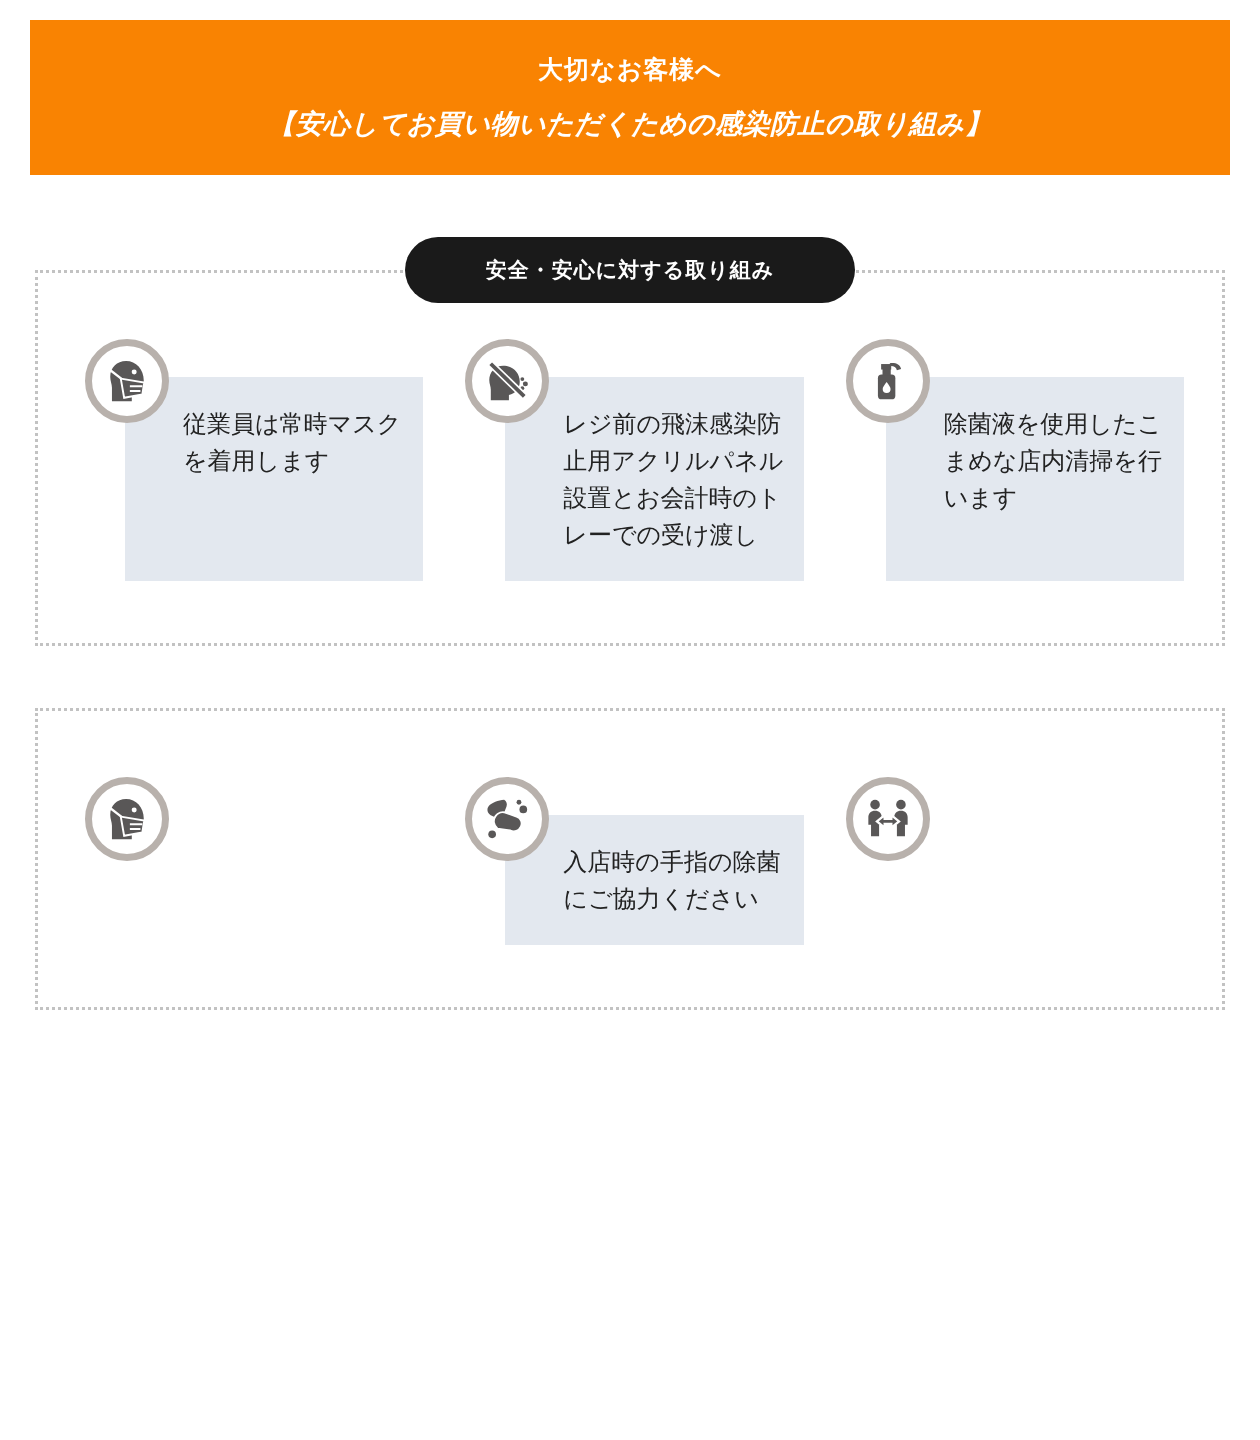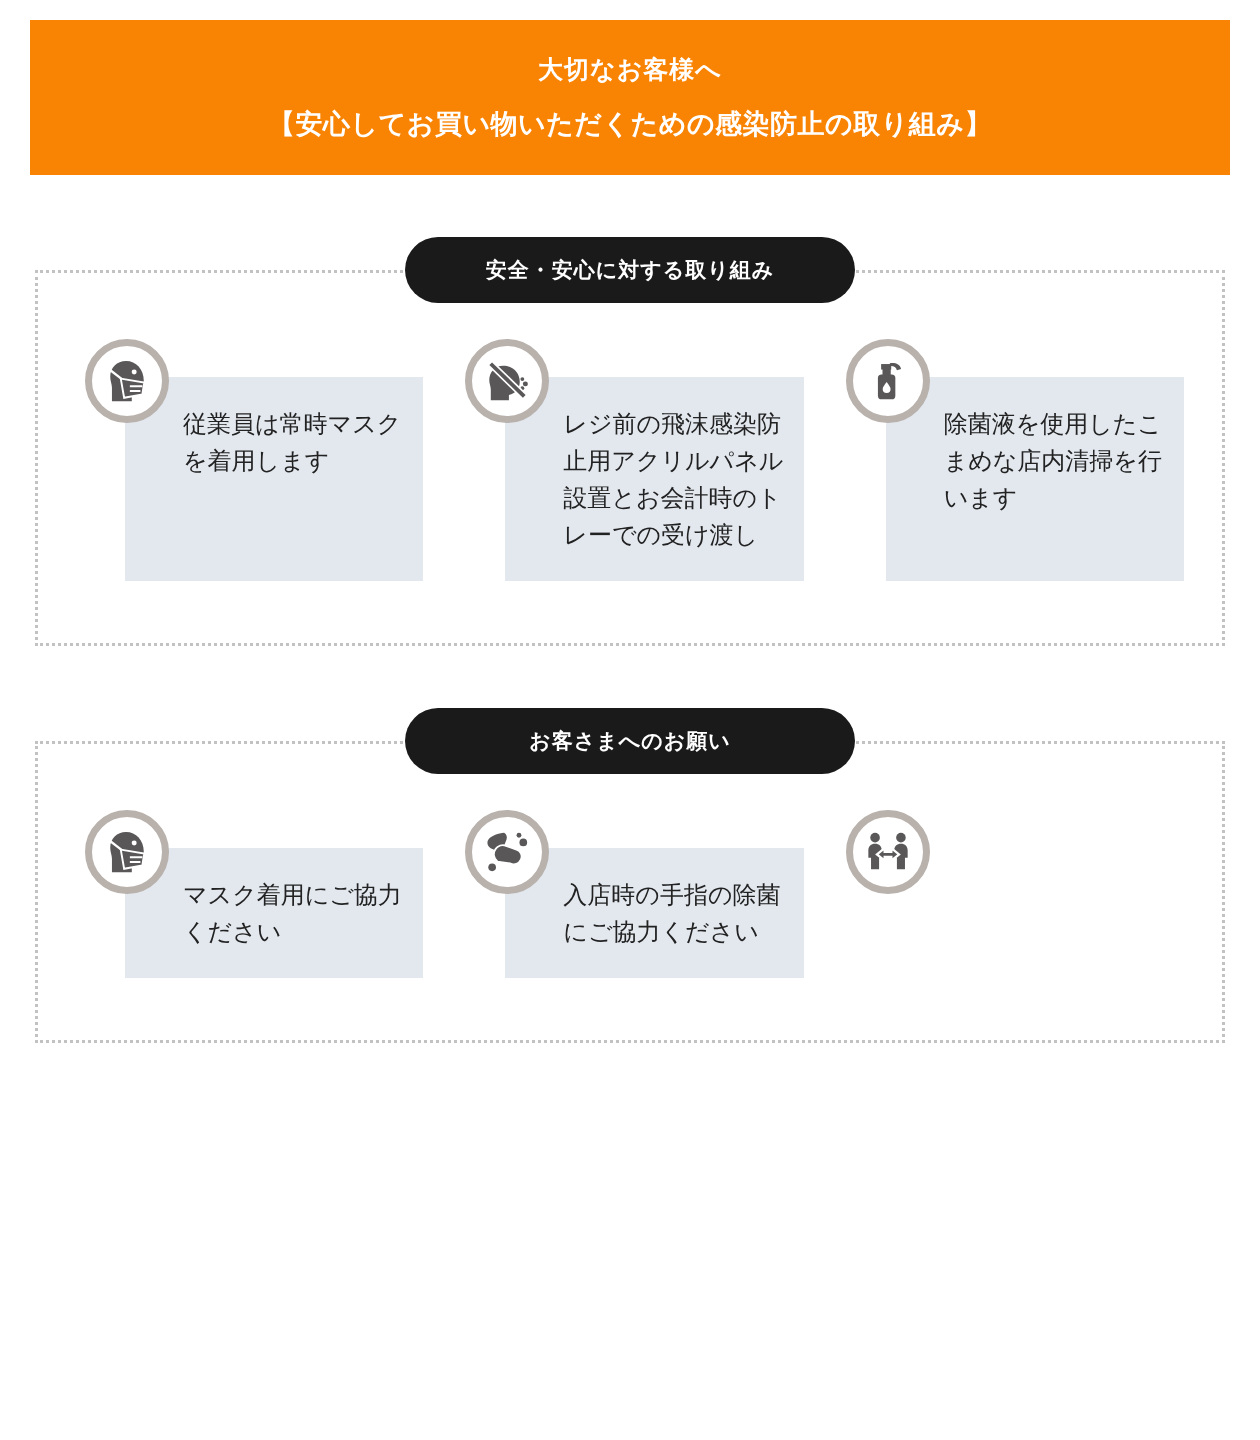--- a/index.html
+++ b/index.html
@@ -16,21 +16,21 @@
     font-family:"Liberation Sans","DejaVu Sans",sans-serif;
     -webkit-font-smoothing:antialiased;
   }
   .page{padding:20px 30px 24px;}
   .banner{
     height:155px; background:var(--banner-bg); color:var(--banner-text);
     display:flex; flex-direction:column; align-items:center; justify-content:center;
     gap:20px; font-weight:bold; text-align:center;
   }
   .banner-line1{font-size:25px; letter-spacing:1px;}
-  .banner-line2{font-size:27px; letter-spacing:.5px;}
+  .banner-line2{font-size:27px; letter-spacing:.5px;font-style:italic;}
   .block{margin:62px 5px 0;}
   .pill{
     width:450px; height:66px; margin:4px auto -33px;
     background:var(--pill-bg); color:var(--pill-text);
     border-radius:34px; display:flex; align-items:center; justify-content:center;
     font-size:21px; font-weight:bold; letter-spacing:1px;
     position:relative; z-index:2;
   }
   .dotted-box{border:3px dotted var(--dotted-border); padding:66px 38px 62px 47px;}
   .grid{display:grid; grid-template-columns:1fr 1fr 1fr; column-gap:24px; row-gap:44px;gap:42px;}
@@ -108,37 +108,33 @@
             </svg>
           </div>
           <div class="item-box">除菌液を使用したこまめな店内清掃を行います</div>
         </div>
 
       </div>
     </div>
   </section>
 
   <section class="block">
-    <div class="pill">
-      <span>お客さまへのお願い</span>
-    </div>
     <div class="dotted-box">
       <div class="grid">
 
         <div class="item">
           <div class="icon-circle">
             <svg viewBox="0 0 48 48" width="46" height="46" aria-hidden="true">
               <path fill="currentColor" d="M23 3C13.5 3 6.5 10 6.5 19.5c0 4.5 1.8 7.5 1.8 11.5V45H29v-6.2c7.5-1.6 12.5-7.3 12.5-15.3C41.5 11.5 33.5 3 23 3z"></path>
               <circle cx="31.5" cy="14.5" r="2.6" fill="#fff"></circle>
               <path d="M5 11.5 20 23" stroke="#fff" stroke-width="2.4" fill="none"></path>
               <path fill="currentColor" stroke="#fff" stroke-width="2" d="M17.5 21.5 42 25.5 40 38 21 41.5z"></path>
               <path d="M27 29.5h13M27 34.5h11" stroke="#fff" stroke-width="2.2"></path>
             </svg>
           </div>
-          <div class="item-box">マスク着用にご協力ください</div>
         </div>
 
         <div class="item">
           <div class="icon-circle">
             <svg viewBox="0 0 48 48" width="46" height="46" aria-hidden="true">
               <g fill="currentColor">
                 <path d="M21 4c2.5 1.5 3.5 4.5 2.5 7L18 25 7 20c-3.5-2-4.5-6.5-2-9.5C8 7 15 4.5 21 4z"></path>
                 <path stroke="#fff" stroke-width="2" d="M14 34c-4-3-5-9-2-13 2.5-3.5 7-5 11-3.5l11 4c4.5 1.5 6.5 6.5 4.5 10.5-2 4.5-7 6-11 4z"></path>
                 <circle cx="36.5" cy="6.5" r="2.5"></circle>
                 <circle cx="41" cy="14" r="4"></circle>

